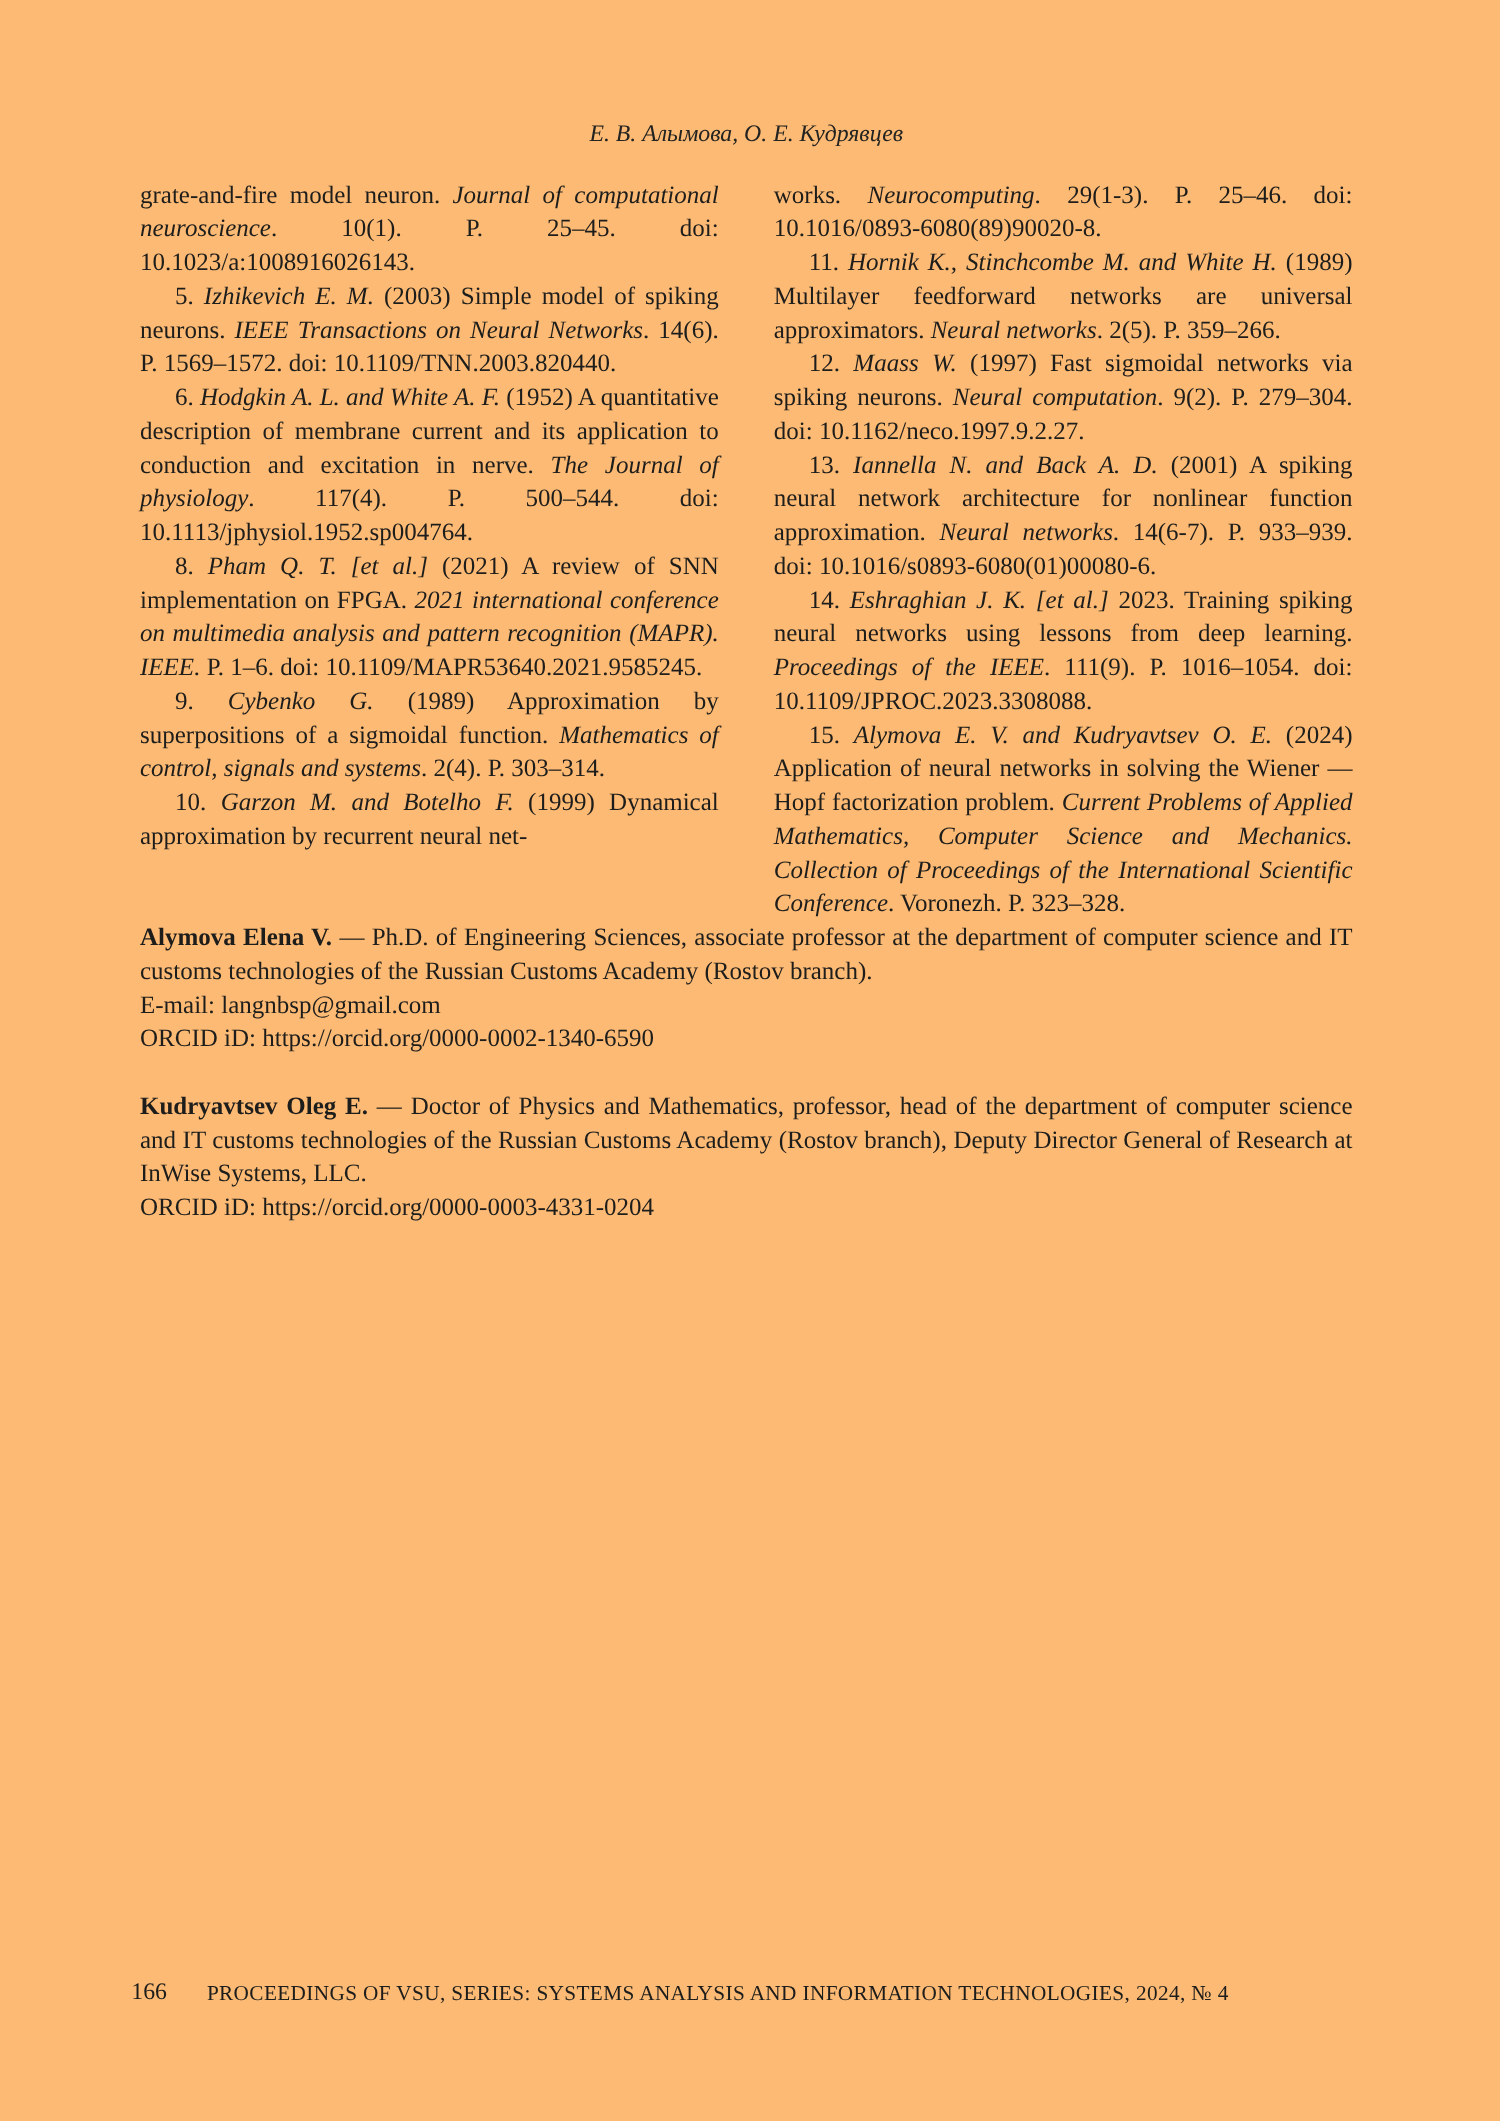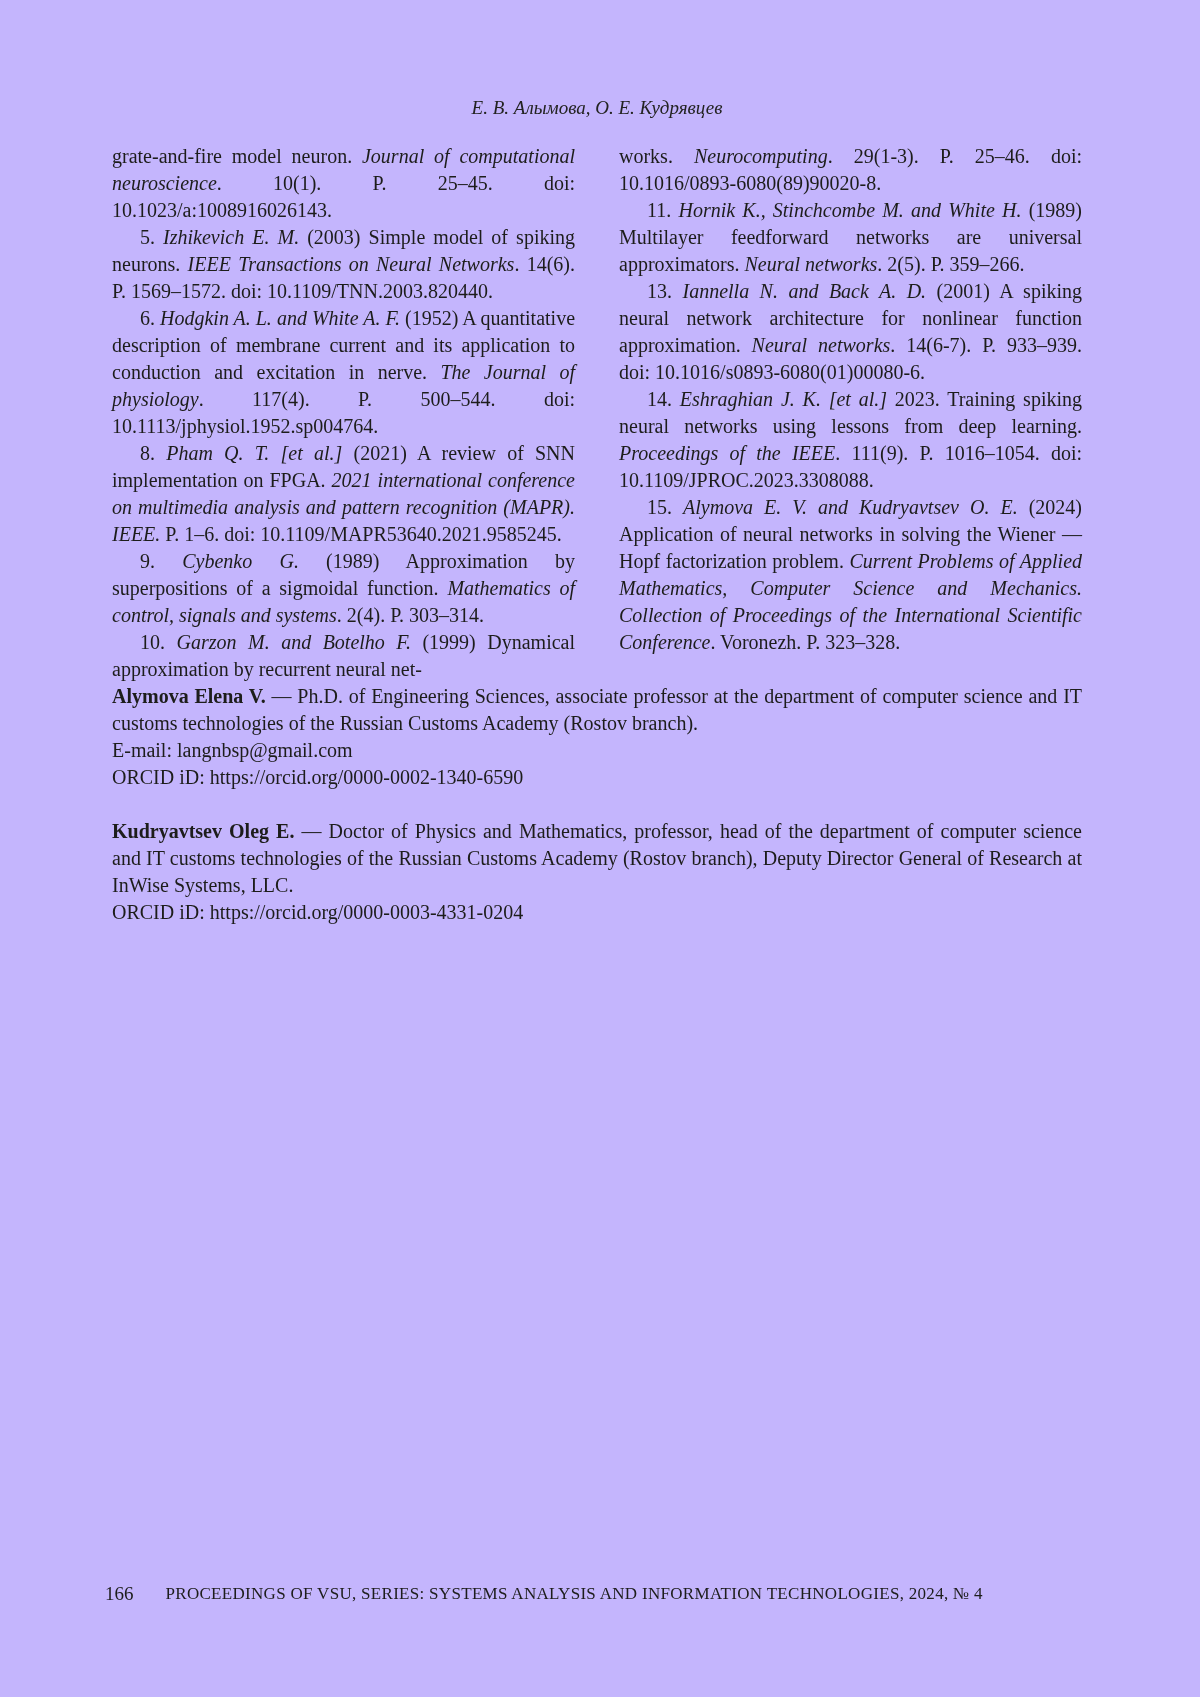--- a/index.html
+++ b/index.html
@@ -1,19 +1,19 @@
 <!DOCTYPE html>
 <html lang="en"><head>
 <meta charset="utf-8">
 <style>
   html,body{margin:0;padding:0;background:#ffffff;}
   .page{
     position:relative;
     width:1200px;height:1697px;
-    background:#c4b5fd;
+    background:#fdba74;
     color:#1d1d1b;
     font-family:"Liberation Serif","DejaVu Serif",serif;
     box-sizing:border-box;
     padding:96px 118px 0 112px;
     overflow:hidden;
   }
   .running-head{
     text-align:center;
     font-style:italic;
     font-size:19px;
@@ -45,21 +45,21 @@
   .bio-par b{font-weight:bold;}
   .bio-line{
     margin:0;
     font-size:20px;
     line-height:27px;
   }
   .footer{
     position:absolute;
     left:105px;right:118px;bottom:92px;
     display:flex;
-    align-items:center;
+    align-items:flex-end;
   }
   .page-num{
     font-size:19px;
     margin-right:32px;
     flex:0 0 auto;
   }
   .journal{
     font-size:17px;
     letter-spacing:0.3px;
     white-space:nowrap;
@@ -78,20 +78,21 @@
         <p class="ref"><span>grate-and-fire model neuron. </span><span class="it">Journal of computational neuroscience</span><span>. 10(1). P. 25–45. doi: 10.1023/a:1008916026143.</span></p>
         <p class="ref indent"><span>5. </span><span class="it">Izhikevich E. M.</span><span> (2003) Simple model of spiking neurons. </span><span class="it">IEEE Transactions on Neural Networks</span><span>. 14(6). P. 1569–1572. doi: 10.1109/TNN.2003.820440.</span></p>
         <p class="ref indent"><span>6. </span><span class="it">Hodgkin A. L. and White A. F.</span><span> (1952) A quantitative description of membrane current and its application to conduction and excitation in nerve. </span><span class="it">The Journal of physiology</span><span>. 117(4). P. 500–544. doi: 10.1113/jphysiol.1952.sp004764.</span></p>
         <p class="ref indent"><span>8. </span><span class="it">Pham Q. T. [et al.]</span><span> (2021) A review of SNN implementation on FPGA. </span><span class="it">2021 international conference on multimedia analysis and pattern recognition (MAPR). IEEE.</span><span> P. 1–6. doi: 10.1109/MAPR53640.2021.9585245.</span></p>
         <p class="ref indent"><span>9. </span><span class="it">Cybenko G.</span><span> (1989) Approximation by superpositions of a sigmoidal function. </span><span class="it">Mathematics of control, signals and systems</span><span>. 2(4). P. 303–314.</span></p>
         <p class="ref indent"><span>10. </span><span class="it">Garzon M. and Botelho F.</span><span> (1999) Dynamical approximation by recurrent neural net-</span></p>
       </div>
     <div class="col" id="col-right">
         <p class="ref"><span>works. </span><span class="it">Neurocomputing</span><span>. 29(1-3). P. 25–46. doi: 10.1016/0893-6080(89)90020-8.</span></p>
         <p class="ref indent"><span>11. </span><span class="it">Hornik K., Stinchcombe M. and White H.</span><span> (1989) Multilayer feedforward networks are universal approximators. </span><span class="it">Neural networks</span><span>. 2(5). P. 359–266.</span></p>
+        <p class="ref indent"><span>12. </span><span class="it">Maass W.</span><span> (1997) Fast sigmoidal networks via spiking neurons. </span><span class="it">Neural computation</span><span>. 9(2). P. 279–304. doi: 10.1162/neco.1997.9.2.27.</span></p>
         <p class="ref indent"><span>13. </span><span class="it">Iannella N. and Back A. D.</span><span> (2001) A spiking neural network architecture for nonlinear function approximation. </span><span class="it">Neural networks</span><span>. 14(6-7). P. 933–939. doi: 10.1016/s0893-6080(01)00080-6.</span></p>
         <p class="ref indent"><span>14. </span><span class="it">Eshraghian J. K. [et al.]</span><span> 2023. Training spiking neural networks using lessons from deep learning. </span><span class="it">Proceedings of the IEEE</span><span>. 111(9). P. 1016–1054. doi: 10.1109/JPROC.2023.3308088.</span></p>
         <p class="ref indent"><span>15. </span><span class="it">Alymova E. V. and Kudryavtsev O. E.</span><span> (2024) Application of neural networks in solving the Wiener — Hopf factorization problem. </span><span class="it">Current Problems of Applied Mathematics, Computer Science and Mechanics. Collection of Proceedings of the International Scientific Conference</span><span>. Voronezh. P. 323–328.</span></p>
       </div>
   </div>
 
   <div class="bios">
     <div class="bio">
       <p class="bio-par"><b>Alymova Elena V.</b> <span>— Ph.D. of Engineering Sciences, associate professor at the department of computer science and IT customs technologies of the Russian Customs Academy (Rostov branch).</span></p>
       <p class="bio-line">E-mail: langnbsp@gmail.com</p>

